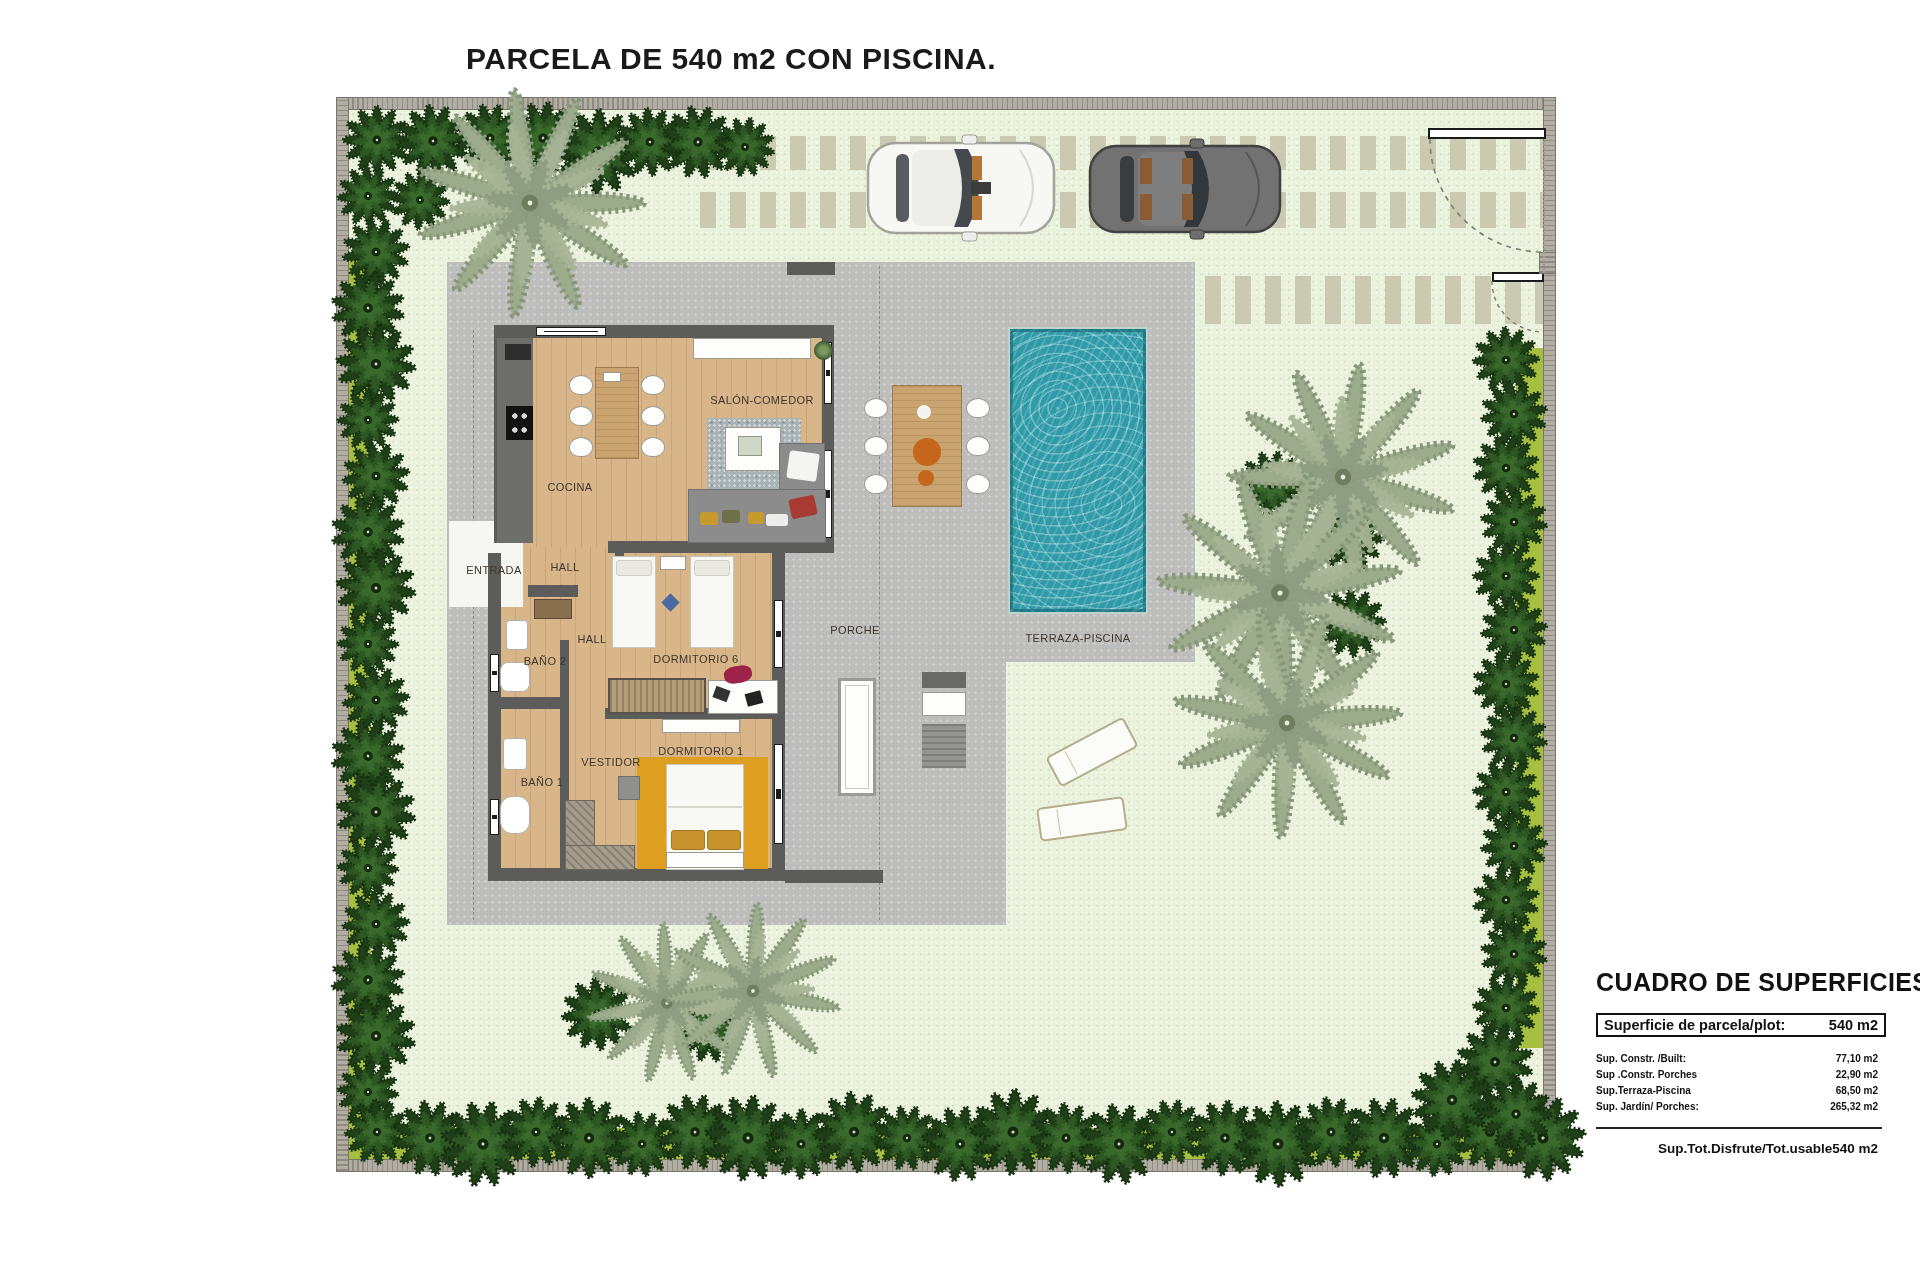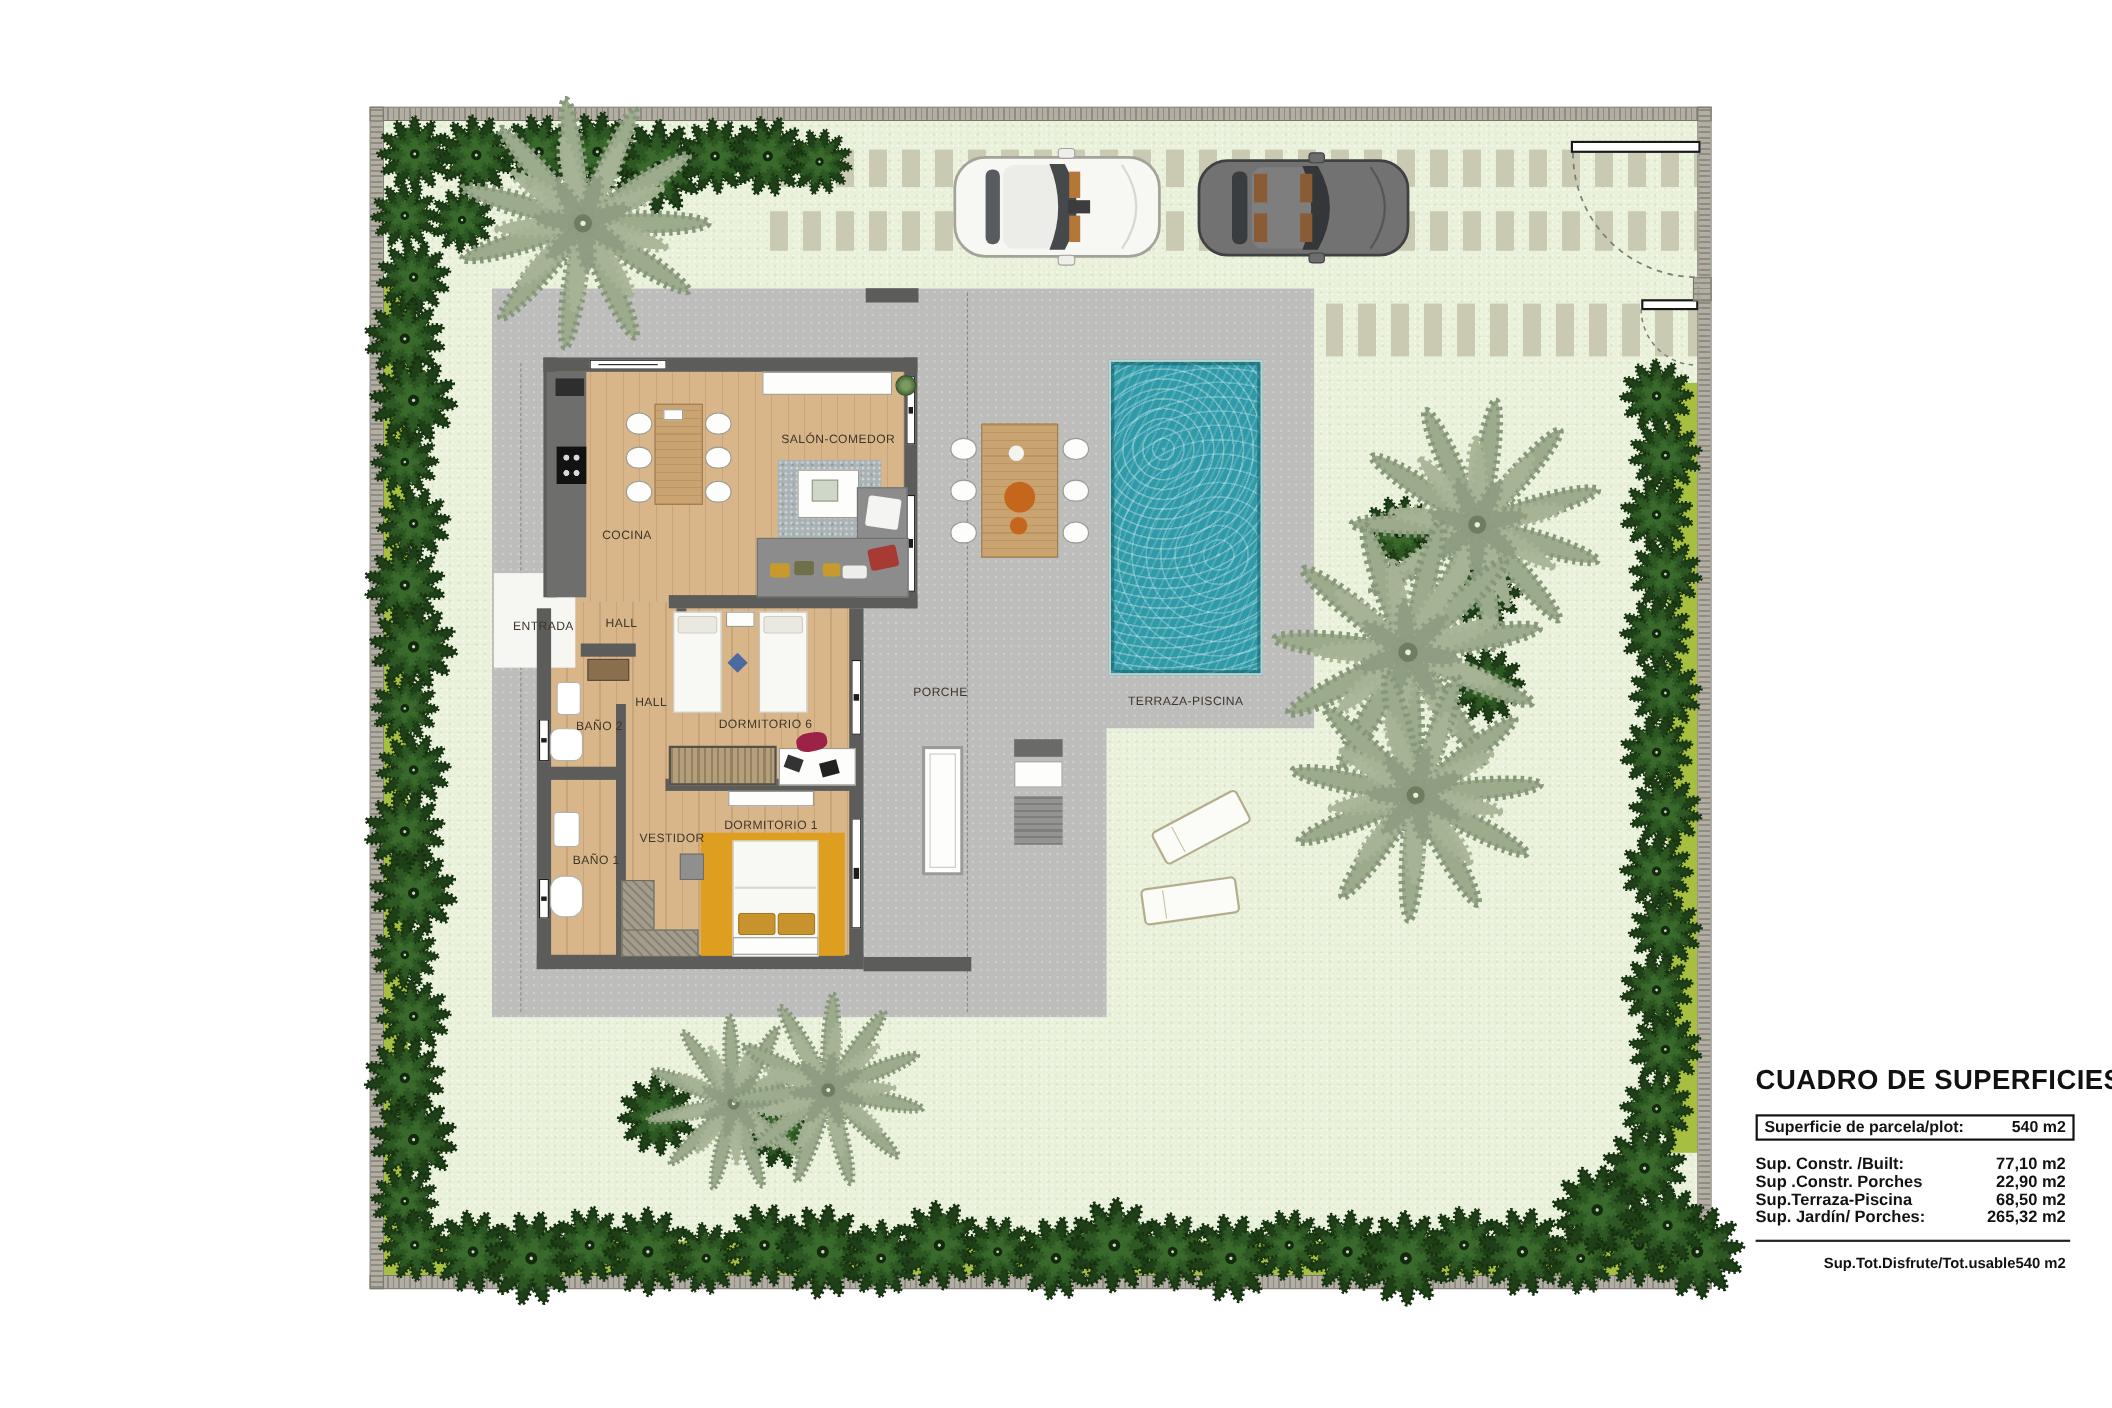--- a/index.html
+++ b/index.html
@@ -75,31 +75,32 @@
   .planter{position:absolute;background:#fdfdfb;border:3px solid #9a9a96;}
   .planter::after{content:"";position:absolute;inset:4px;border:1px solid #c9c9c4;}
   .gate{position:absolute;background:#ffffff;border:2px solid #1a1a1a;}
 
   
   .surf{position:absolute;left:1596px;top:968px;width:300px;color:#111;}
   .surf .tbl-title{font-size:25px;font-weight:bold;letter-spacing:.4px;white-space:nowrap;}
   .surf .boxrow{margin-top:16px;border:2px solid #111;padding:2px 6px;display:flex;justify-content:space-between;
                 font-size:14.5px;font-weight:bold;width:290px;}
   .surf .rows{margin-top:14px;width:282px;}
-  .surf .row{display:flex;justify-content:space-between;font-size:15px;font-weight:bold;line-height:16px;align-items:center;}
+  .surf .row{display:flex;justify-content:space-between;font-size:10px;font-weight:bold;line-height:16px;align-items:center;}
   .surf .rule{margin-top:12px;width:286px;border-top:2px solid #222;}
   .surf .totrow{margin-top:12px;display:flex;justify-content:flex-end;font-size:13.5px;font-weight:bold;width:282px;}
 
   svg.overlay{position:absolute;left:0;top:0;width:1920px;height:1280px;pointer-events:none;}
 </style>
 </head>
 <body>
 
 <div id="stage">
 
+  <div class="main-title" style="left:466px;top:42px">PARCELA DE 540 m2 CON PISCINA.</div>
 
   <div class="garden abs" style="left:349px;top:110px;width:1194px;height:1049px"></div>
   <div class="lime" style="left:349px;top:258px;width:22px;height:900px"></div>
   <div class="lime" style="left:1516px;top:348px;width:27px;height:700px"></div>
   <div class="lime" style="left:349px;top:1128px;width:1194px;height:31px"></div>
 
   <div class="stripes" style="left:700px;top:136px;width:843px;height:34px"></div>
   <div class="stripes" style="left:700px;top:192px;width:843px;height:36px"></div>
   <div class="stripes" style="left:1205px;top:276px;width:338px;height:48px"></div>
 

